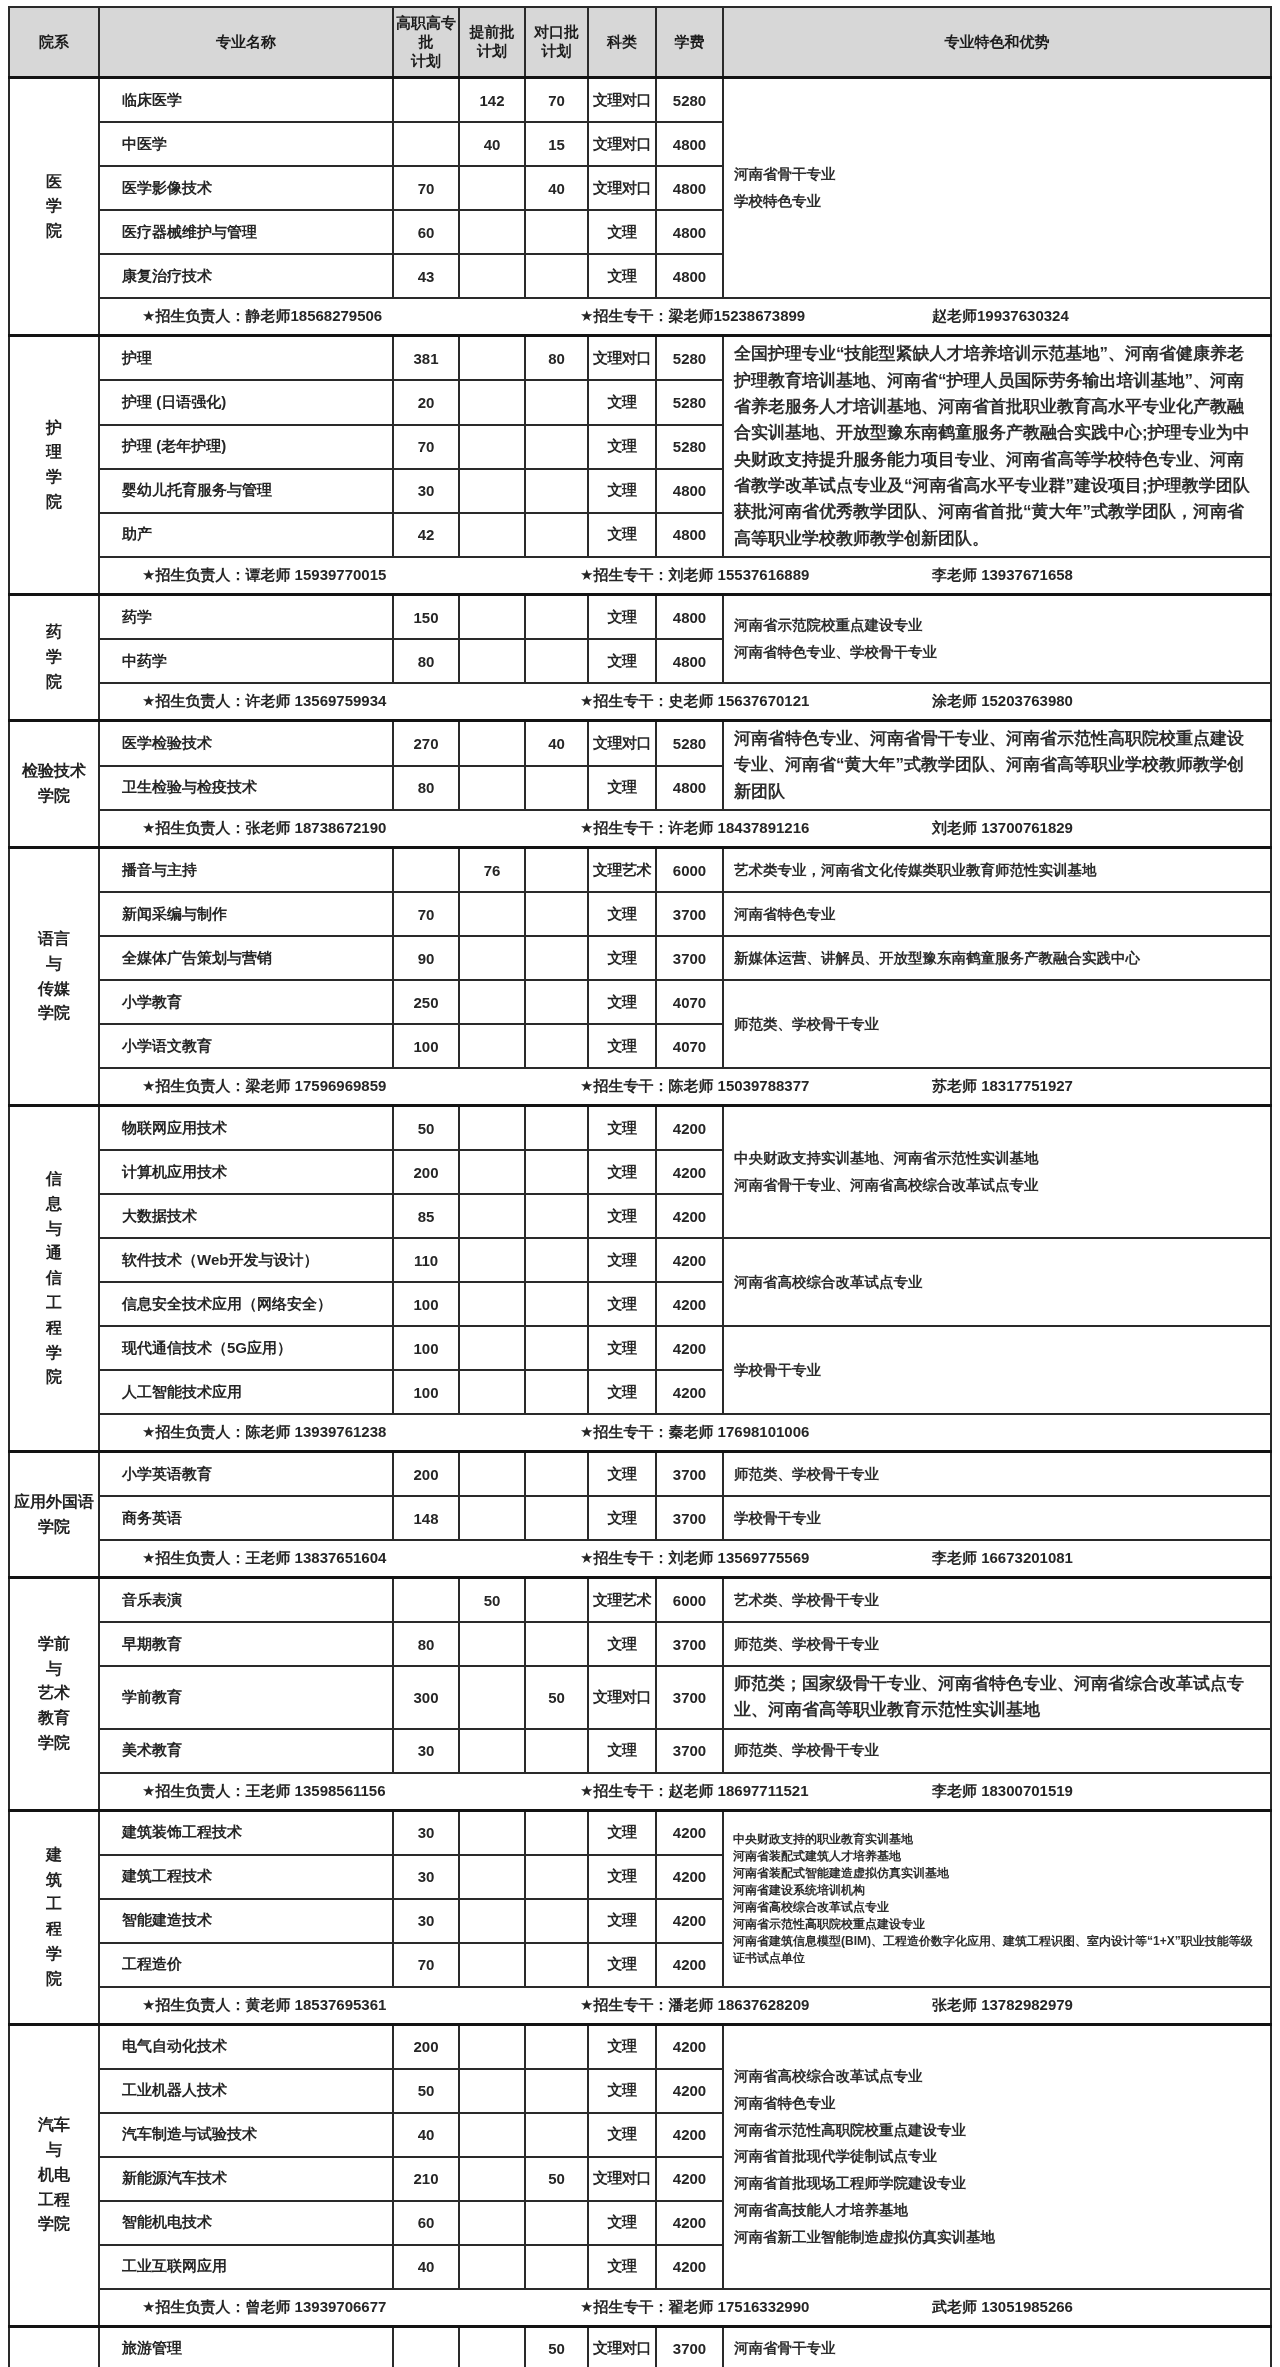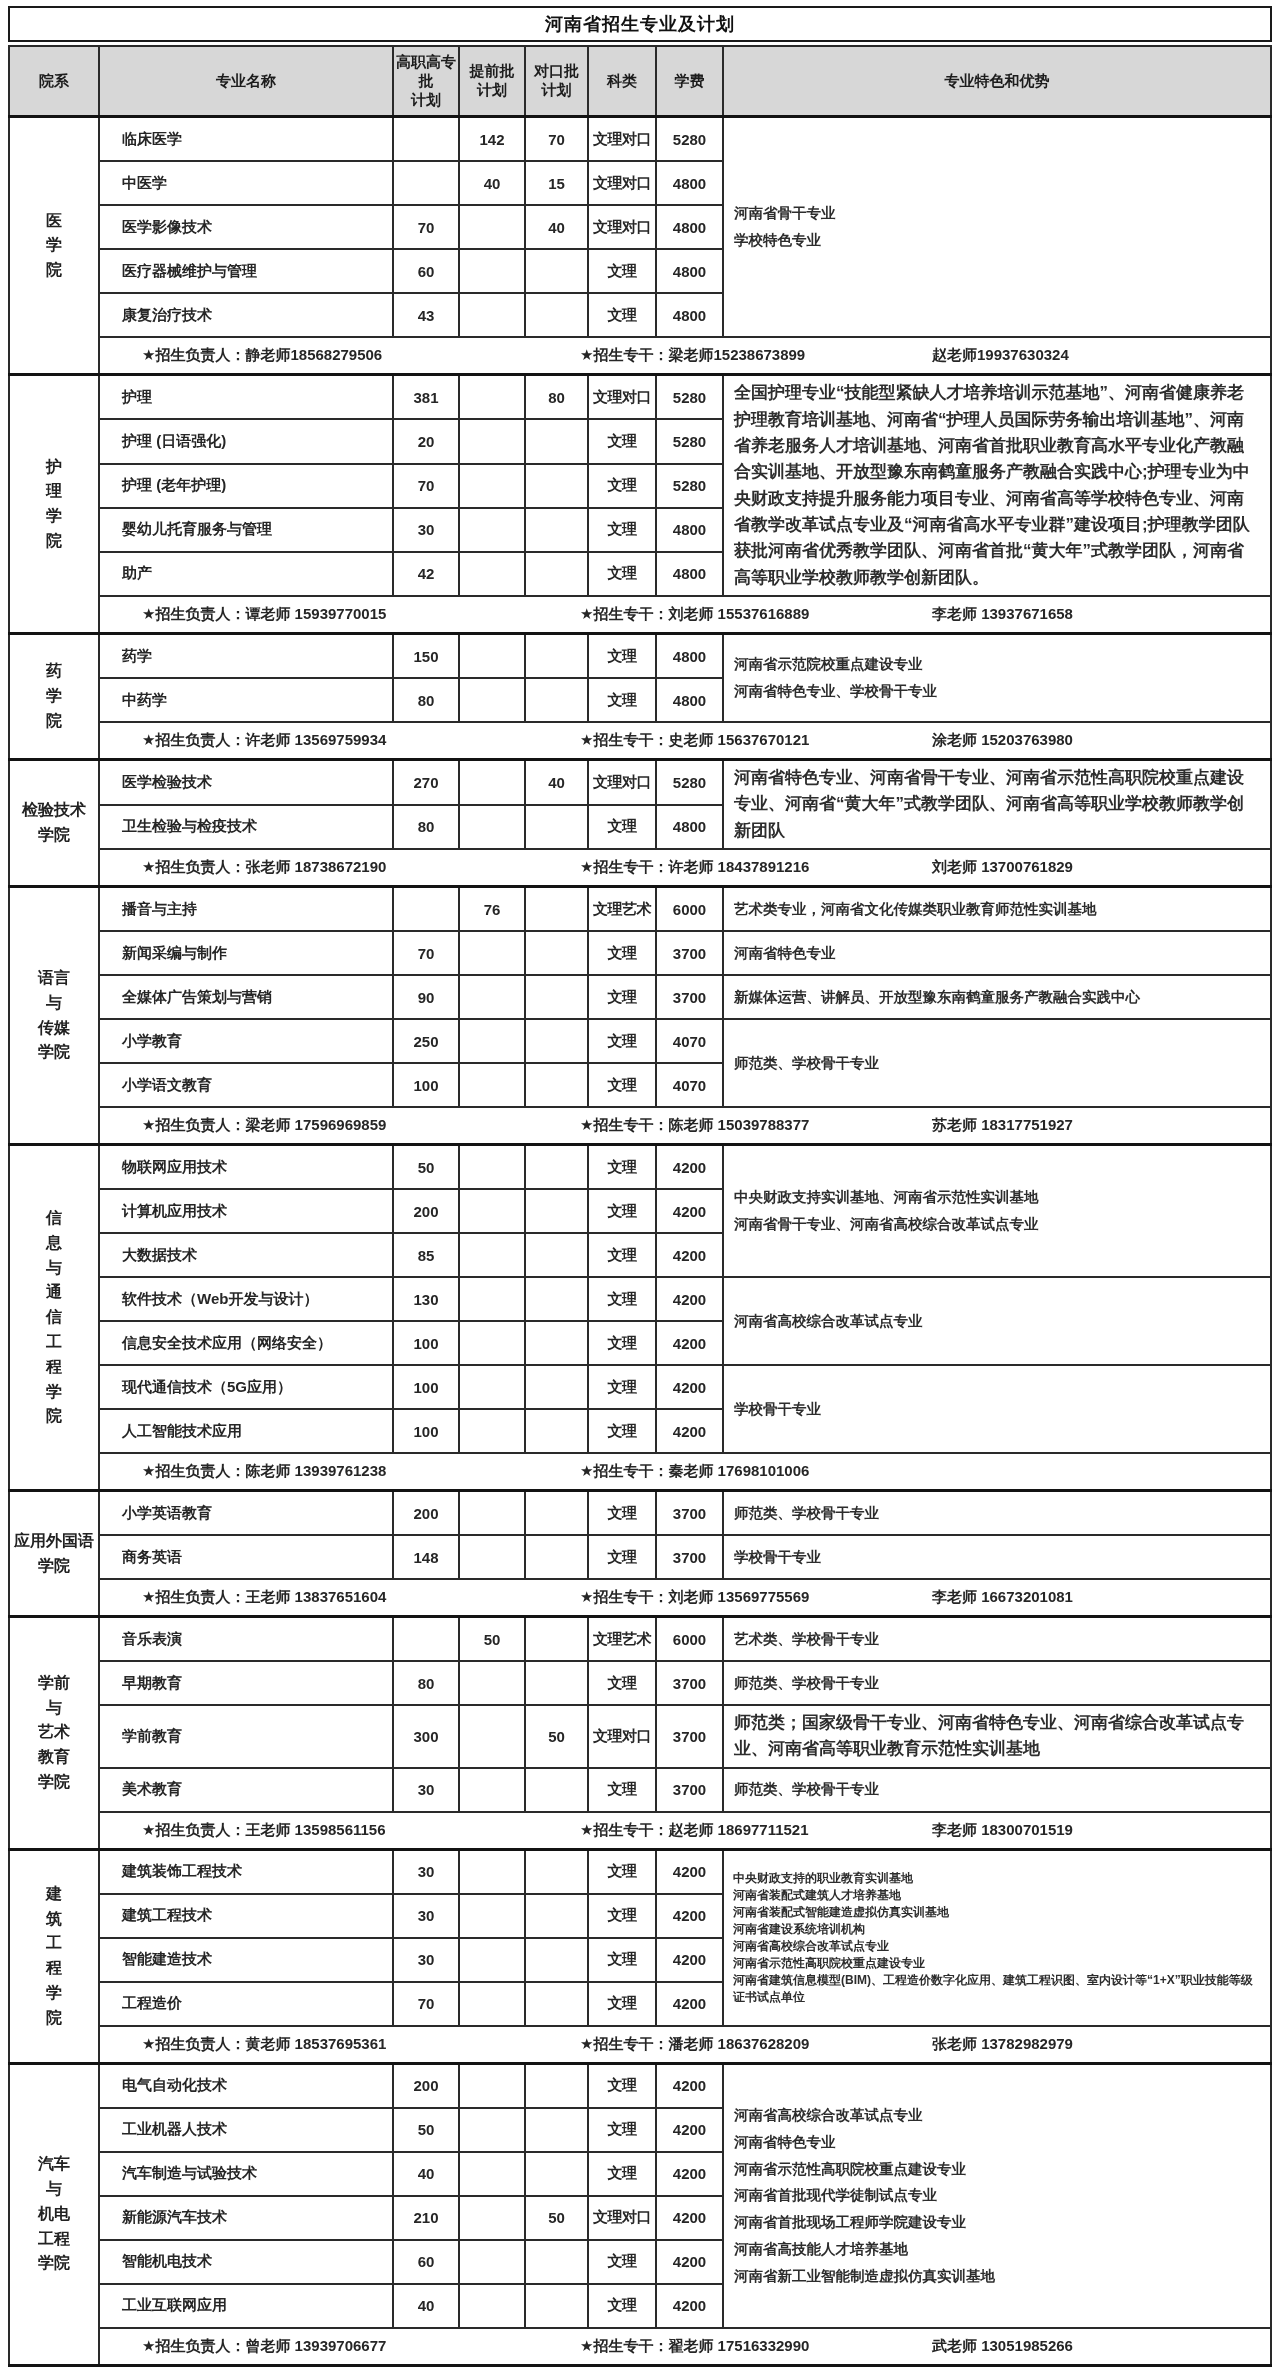--- a/index.html
+++ b/index.html
@@ -79,21 +79,20 @@
     border-radius:15px;
   }
   .fo-leader { display:inline-block; width:438px; }
   .fo-spec   { display:inline-block; width:352px; }
   .fo-extra  { display:inline-block; margin-right:34px; }
 </style>
 </head>
 <body>
 
 <div class="page">
-  <div class="title-bar">河南省招生专业及计划</div>
   <table class="sched">
     <colgroup>
       <col style="width:90px">
         <col style="width:294px">
         <col style="width:66px">
         <col style="width:66px">
       <col style="width:63px">
         <col style="width:68px">
         <col style="width:67px">
         <col>
@@ -390,21 +389,21 @@
         <tr>
           <td class="major">大数据技术</td>
           <td class="num">85</td>
           <td class="num"></td>
           <td class="num"></td>
           <td class="kelei">文理</td>
           <td class="fee">4200</td>
         </tr>
         <tr>
           <td class="major">软件技术（Web开发与设计）</td>
-          <td class="num">130</td>
+          <td class="num">110</td>
           <td class="num"></td>
           <td class="num"></td>
           <td class="kelei">文理</td>
           <td class="fee">4200</td>
           <td class="feat" rowspan="2">
             <div class="line">河南省高校综合改革试点专业</div>
           </td>
         </tr>
         <tr>
           <td class="major">信息安全技术应用（网络安全）</td>

